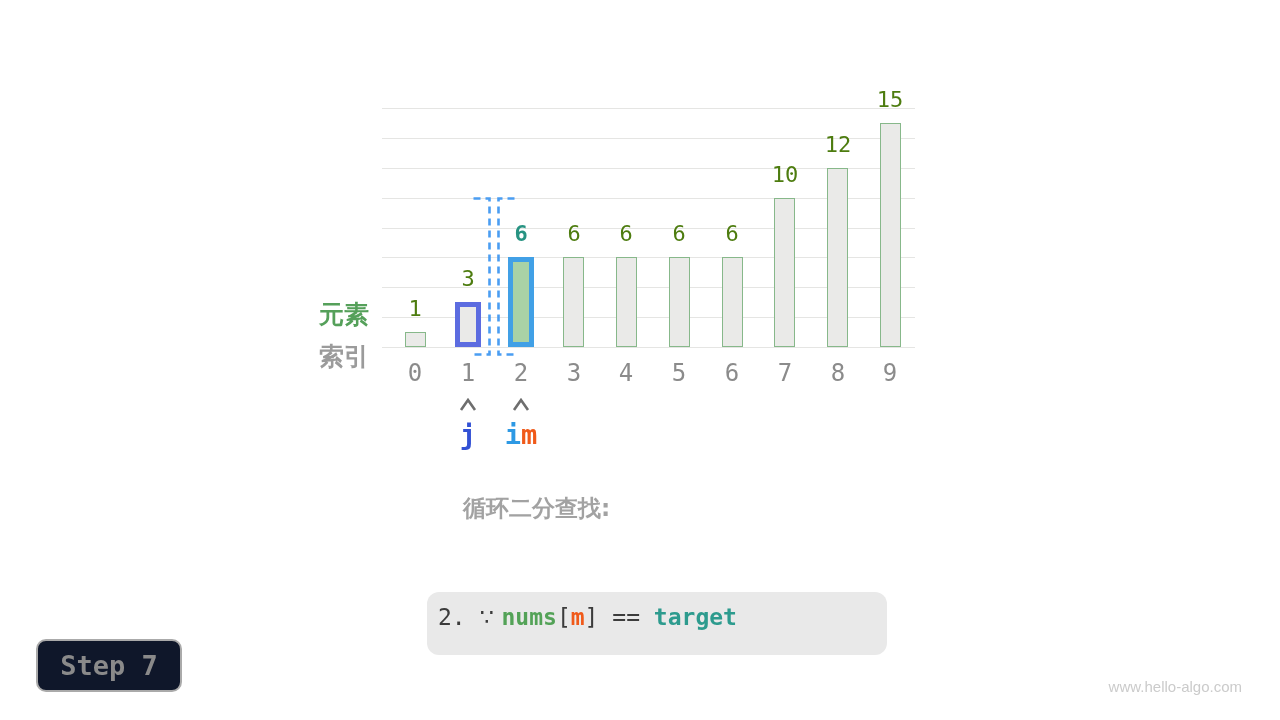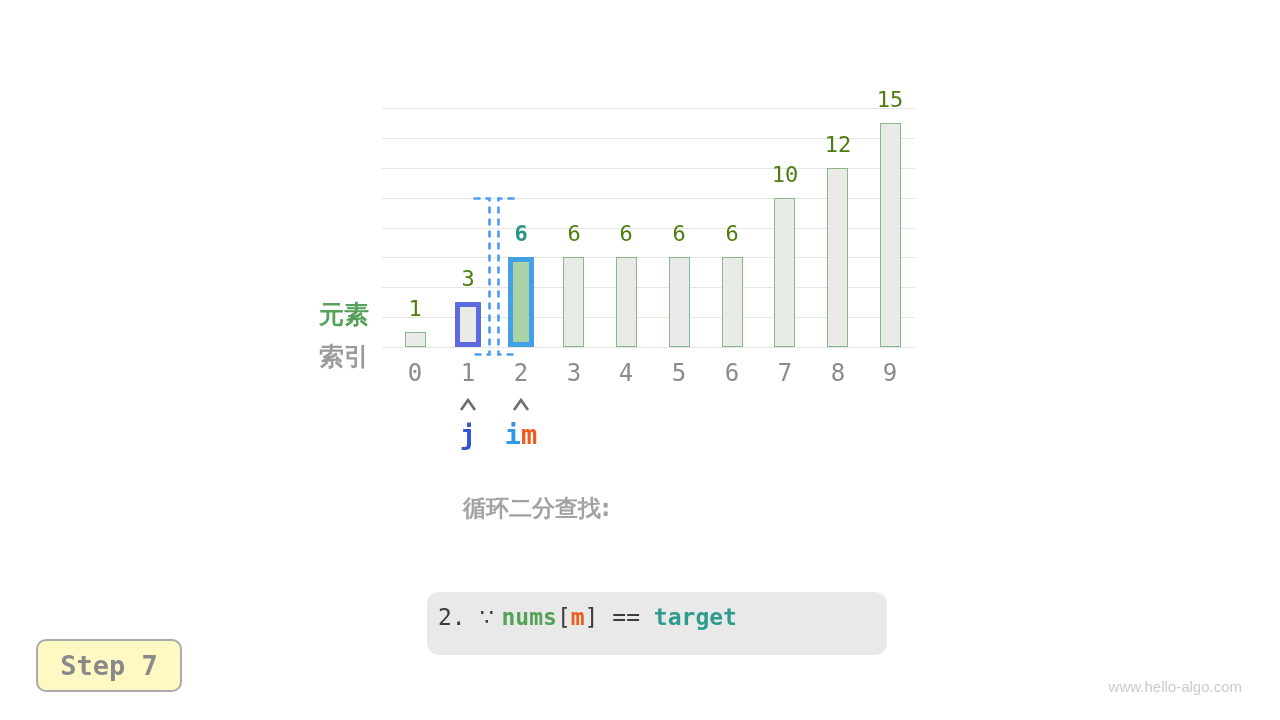--- a/index.html
+++ b/index.html
@@ -27,21 +27,21 @@
   .ebox .bl{font-size:23px;line-height:36px;color:#3c3c3c;white-space:pre;}
   .seg-plain{font-family:"DejaVu Sans","Liberation Sans",sans-serif;color:#3c3c3c;}
   .seg-mono{font-family:"DejaVu Sans Mono",monospace;color:#3c3c3c;}
   .seg-m{font-family:"DejaVu Sans Mono",monospace;font-weight:bold;color:#f05a1a;}
   .seg-i{font-family:"DejaVu Sans Mono",monospace;font-weight:bold;color:#2d99e4;}
   .seg-j{font-family:"DejaVu Sans Mono",monospace;font-weight:bold;color:#3351d5;}
   .seg-nums{font-family:"DejaVu Sans Mono",monospace;font-weight:bold;color:#53a257;}
   .seg-target{font-family:"DejaVu Sans Mono",monospace;font-weight:bold;color:#2d9b8e;}
   .seg-indent{display:inline-block;width:34px;}
   
-  .step-badge{position:absolute;left:36px;top:639px;width:146px;height:53px;background:#fef9c3;
+  .step-badge{position:absolute;left:36px;top:639px;width:146px;height:53px;background:#0f172a;
               border:2.5px solid #aaaaaa;border-radius:10px;box-sizing:border-box;
               display:flex;align-items:center;justify-content:center;
               font-family:"DejaVu Sans Mono",monospace;font-size:27px;font-weight:bold;color:#8a8a8a;}
   .watermark{position:absolute;right:38px;top:678px;font-family:Liberation Sans, sans-serif;
              font-size:15px;color:#cbcbcb;}
 </style>
 </head>
 <body>
 
 <div class="stage">

